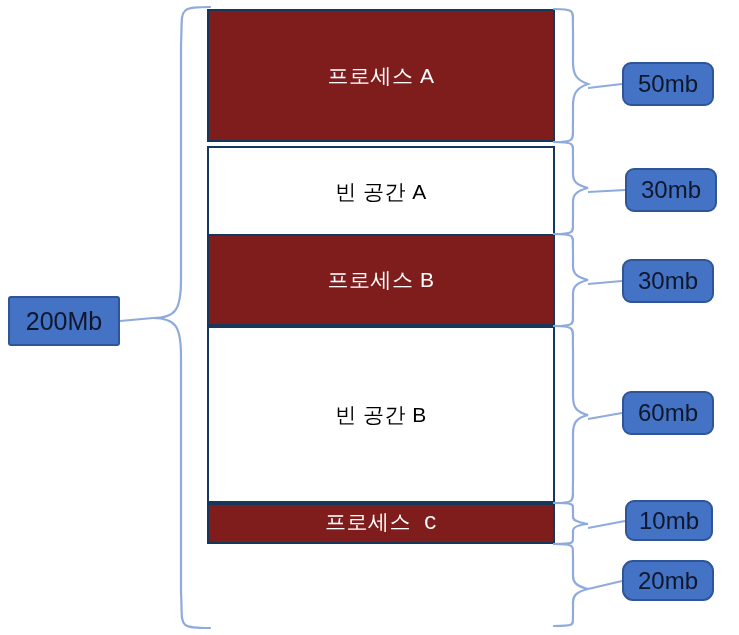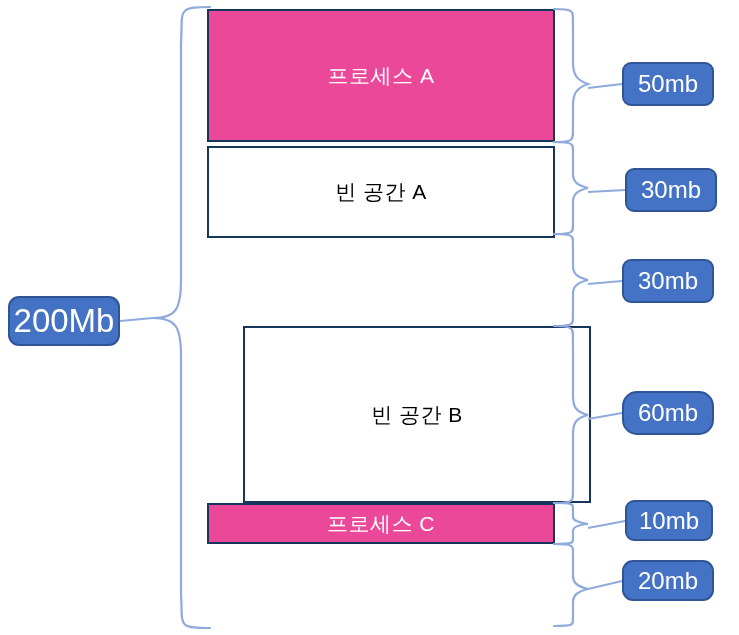--- a/index.html
+++ b/index.html
@@ -32,21 +32,21 @@
     left: 0;
     width: 348px;
     box-sizing: border-box;
     border: 2px solid #16365c;
     display: flex;
     align-items: center;
     justify-content: center;
     text-align: center;
   }
   .mem-block.used {
-    background: #ec4899;
+    background: #7f1d1d;
     color: #ffffff;
   }
   .mem-block.free {
     background: #ffffff;
     color: #000000;
   }
   .mem-label {
     font-size: 21px;
     letter-spacing: 0.5px;
     line-height: 1.2;
@@ -79,30 +79,30 @@
     pointer-events: none;
   }
 
   
   .callout {
     position: absolute;
     box-sizing: border-box;
     background: #4472c4;
     border: 2px solid #2f5597;
     border-radius: 9px;
-    color: #ffffff;
+    color: #0f172a;
     display: flex;
     align-items: center;
     justify-content: center;
     font-size: 24px;
     white-space: nowrap;
   }
   .callout.total {
-    font-size: 33px;
-    border-radius: 11px;
+    font-size: 25px;
+    border-radius: 3px;
   }
 </style>
 </head>
 <body>
 
 <div id="canvas">
 
   <div class="callout total" id="total-callout" style="left:8px; top:296px; width:112px; height:50px;">
     <span>200Mb</span>
   </div>
@@ -114,26 +114,29 @@
   <div id="memory-column">
 
     <div class="mem-block used" style="top:0px; height:133px;">
       <span class="mem-label">프로세스 A</span>
     </div>
 
     <div class="mem-block free" style="top:137px; height:92px;">
       <span class="mem-label">빈 공간 A</span>
     </div>
 
-
-    <div class="mem-block free" style="top:317px; height:177px;margin-left:36px;">
+    <div class="mem-block used" style="top:225px; height:92px;">
+      <span class="mem-label">프로세스 B</span>
+    </div>
+
+    <div class="mem-block free" style="top:317px; height:177px;">
       <span class="mem-label">빈 공간 B</span>
     </div>
 
-    <div class="mem-block used" style="top:494px; height:41px;">
+    <div class="mem-block used" style="top:494px; height:41px;font-family:Liberation Mono, monospace;">
       <span class="mem-label">프로세스 C</span>
     </div>
 
 
   </div>
 
   <svg id="right-braces" viewBox="0 0 72 627">
 
     <g>
       <path d="M2 5 C 26 5, 20 8, 21 26 L21 58 C21 70, 24 76, 36 80 C24 84, 21 90, 21 102 L21 117 C20 135, 26 138, 2 138" fill="none" stroke="#8FAADC" stroke-width="2.2" stroke-linecap="round"></path>
@@ -177,21 +180,21 @@
   </div>
 
   <div class="callout" style="left:625px; top:168px; width:92px; height:44px;">
     <span>30mb</span>
   </div>
 
   <div class="callout" style="left:622px; top:259px; width:92px; height:44px;">
     <span>30mb</span>
   </div>
 
-  <div class="callout" style="left:622px; top:391px; width:92px; height:44px;border-radius:15px;">
+  <div class="callout" style="left:622px; top:391px; width:92px; height:44px;">
     <span>60mb</span>
   </div>
 
   <div class="callout" style="left:625px; top:500px; width:88px; height:41px;">
     <span>10mb</span>
   </div>
 
   <div class="callout" style="left:622px; top:560px; width:92px; height:41px;border-radius:11px;">
     <span>20mb</span>
   </div>

